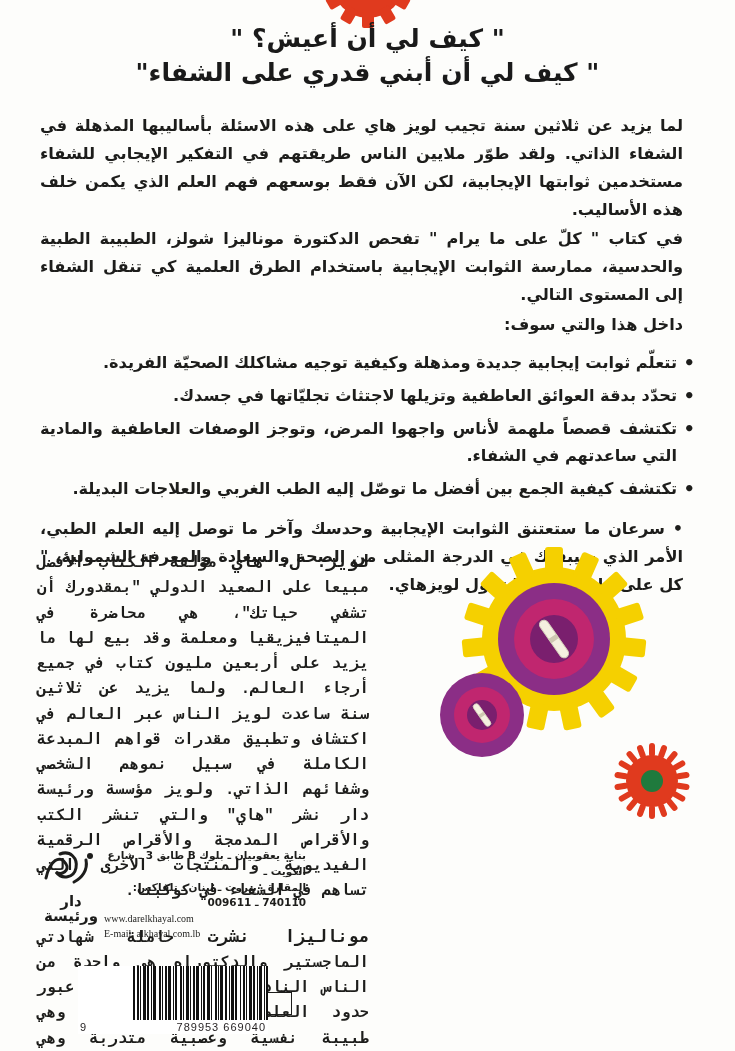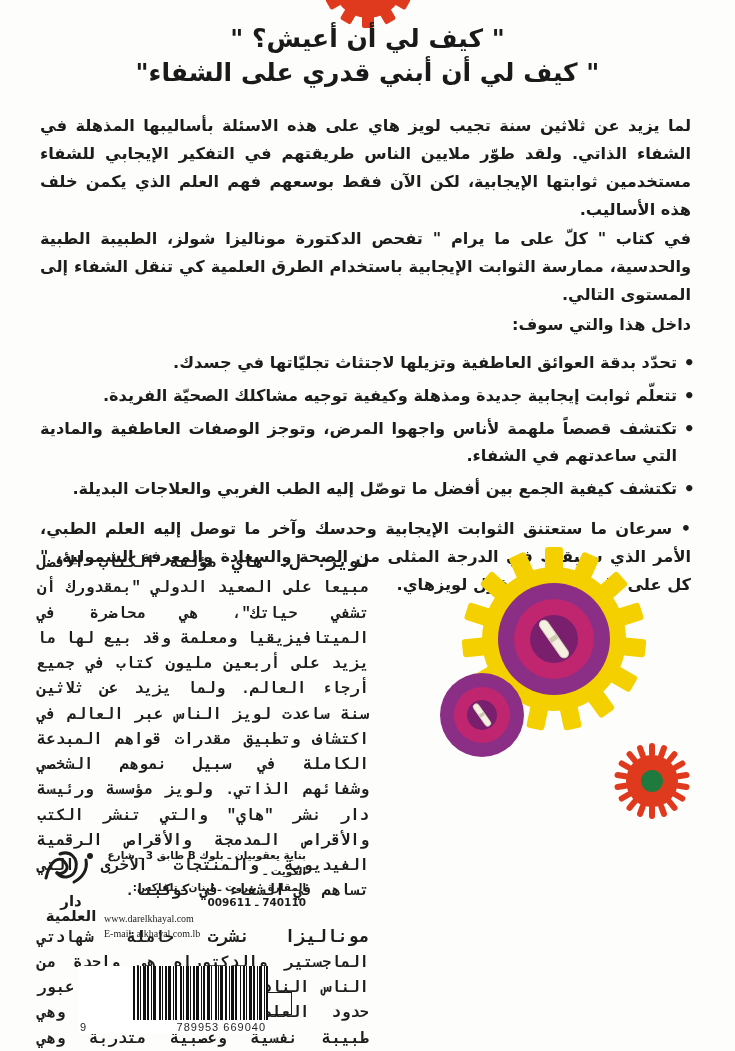--- a/index.html
+++ b/index.html
@@ -59,21 +59,21 @@
     top: 112px;
     right: 40px;
     left: 40px;
     text-align: justify;
     font-size: 16.2px;
     line-height: 1.72;
     font-weight: bold;
     color: #1d1d1b;
   }
   .body-copy p {
-    margin: 0 4px 2px 0;
+    margin: 0 12px 2px 0;
   }
   .para-indent { text-indent: 0; }
 
   ul.benefits {
     list-style: none;
     margin: 10px 0 0 0;
     padding: 0;
   }
   ul.benefits li {
     position: relative;
@@ -267,22 +267,22 @@
     <div class="l1">" كيف لي أن أعيش؟ "</div>
     <div class="l2">" كيف لي أن أبني قدري على الشفاء"</div>
   </div>
 
   <div class="body-copy">
     <p class="para-indent">لما يزيد عن ثلاثين سنة تجيب لويز هاي على هذه الاسئلة بأساليبها المذهلة في الشفاء الذاتي. ولقد طوّر ملايين الناس طريقتهم في التفكير الإيجابي للشفاء مستخدمين ثوابتها الإيجابية، لكن الآن فقط بوسعهم فهم العلم الذي يكمن خلف هذه الأساليب.</p>
     <p class="para-indent">في كتاب " كلّ على ما يرام " تفحص الدكتورة موناليزا شولز، الطبيبة الطبية والحدسية، ممارسة الثوابت الإيجابية باستخدام الطرق العلمية كي تنقل الشفاء إلى المستوى التالي.</p>
     <p class="para-indent">داخل هذا والتي سوف:</p>
 
     <ul class="benefits">
+      <li>تتعلّم ثوابت إيجابية جديدة ومذهلة وكيفية توجيه مشاكلك الصحيّة الفريدة.</li>
       <li>تحدّد بدقة العوائق العاطفية وتزيلها لاجتثاث تجليّاتها في جسدك.</li>
-      <li>تتعلّم ثوابت إيجابية جديدة ومذهلة وكيفية توجيه مشاكلك الصحيّة الفريدة.</li>
       <li>تكتشف قصصاً ملهمة لأناس واجهوا المرض، وتوجز الوصفات العاطفية والمادية التي ساعدتهم في الشفاء.</li>
       <li>تكتشف كيفية الجمع بين أفضل ما توصّل إليه الطب الغربي والعلاجات البديلة.</li>
     </ul>
 
     <div class="closing">
       <p>• سرعان ما ستعتنق الثوابت الإيجابية وحدسك وآخر ما توصل إليه العلم الطبي، الأمر الذي سيبقيك في الدرجة المثلى من الصحة والسعادة والمعرفة الشمولية، " كل على ما يرام " كما تقول لويزهاي.</p>
     </div>
   </div>
 
   <div class="graphics">
@@ -385,21 +385,21 @@
       <div class="latin">E-mail: alkhayal.com.lb</div>
     </div>
     <div class="pub-logo">
       <svg width="62" height="40" viewBox="0 0 62 40" aria-hidden="true">
         <g>
           <path d="M6 30 C10 12, 20 6, 26 16 C30 22, 22 28, 16 24 C22 32, 34 30, 36 20 C38 10, 30 2, 20 6" fill="none" stroke="#1d1d1b" stroke-width="3" stroke-linecap="round"></path>
           <path d="M34 34 C42 30, 48 22, 46 12" fill="none" stroke="#1d1d1b" stroke-width="3" stroke-linecap="round"></path>
           <circle cx="50" cy="8" r="3" fill="#1d1d1b"></circle>
         </g>
       </svg>
-      <div class="logo-ar">دار العلمية</div>
+      <div class="logo-ar">دار ورئيسة</div>
     </div>
   </div>
 
   <div class="isbn-box">ISBN 978-9953-82-669-1</div>
 
   <div class="barcode">
     <div class="bars">
       <i style="width:2px"></i>
         <i style="width:1px;background:#fff"></i>
       <i style="width:1px"></i>

